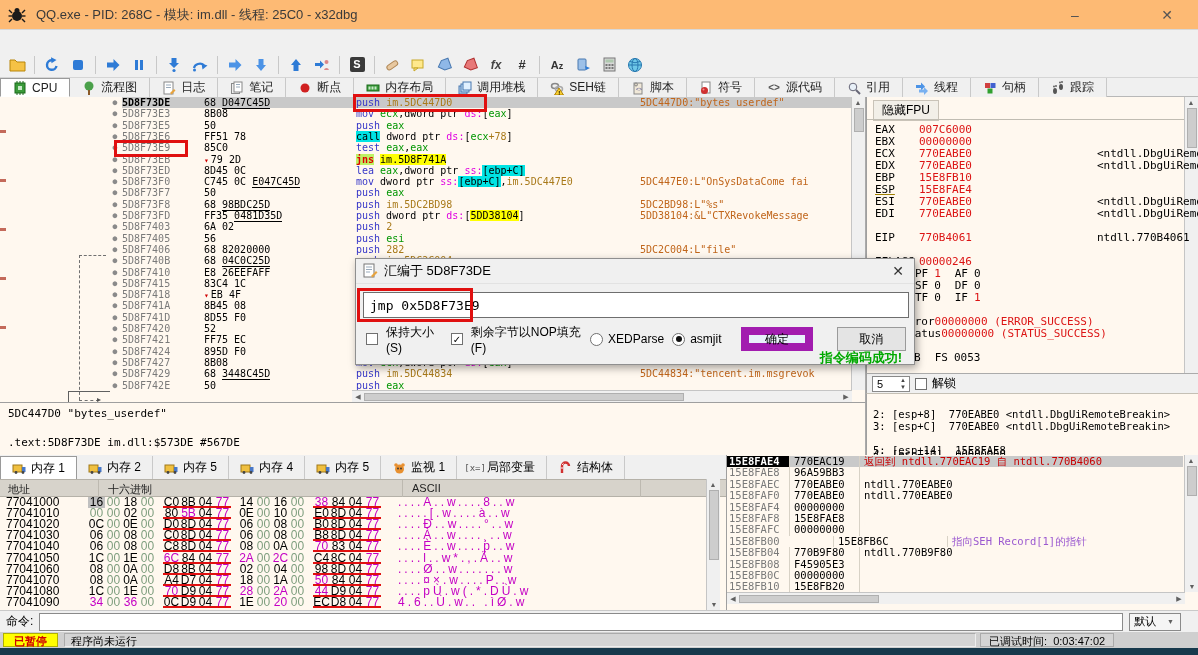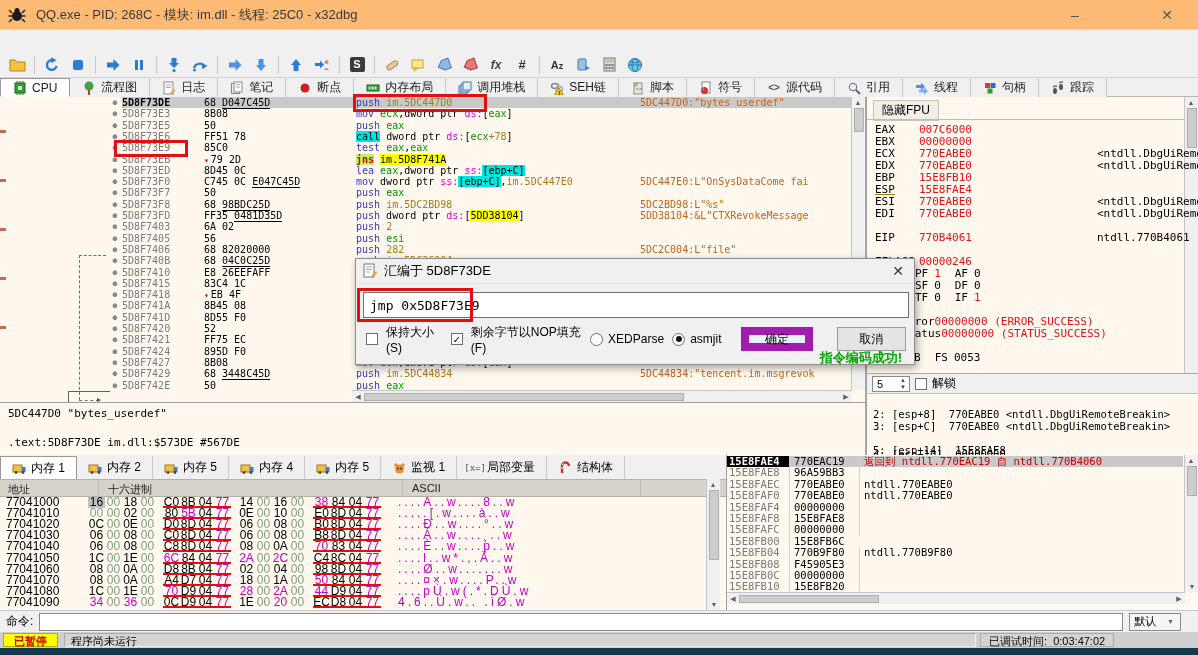--- a/index.html
+++ b/index.html
@@ -666,21 +666,21 @@
 
   <div id="stackpane">
     <div id="srows">
         <div class="srow sel" style="top: 1px;"><span class="saddr">15E8FAE4</span><span class="sval">770EAC19</span><span class="scomm sc-red">返回到 ntdll.770EAC19 自 ntdll.770B4060</span></div>
         <div class="srow" style="top: 12.4px;"><span class="saddr">15E8FAE8</span><span class="sval">96A59BB3</span><span class="scomm "></span></div>
         <div class="srow" style="top: 23.8px;"><span class="saddr">15E8FAEC</span><span class="sval">770EABE0</span><span class="scomm sc-k">ntdll.770EABE0</span></div>
         <div class="srow" style="top: 35.2px;"><span class="saddr">15E8FAF0</span><span class="sval">770EABE0</span><span class="scomm sc-k">ntdll.770EABE0</span></div>
         <div class="srow" style="top: 46.6px;"><span class="saddr">15E8FAF4</span><span class="sval">00000000</span><span class="scomm "></span></div>
         <div class="srow" style="top: 58px;"><span class="saddr">15E8FAF8</span><span class="sval">15E8FAE8</span><span class="scomm "></span></div>
         <div class="srow" style="top: 69.4px;"><span class="saddr">15E8FAFC</span><span class="sval">00000000</span><span class="scomm "></span></div>
-        <div class="srow" style="top: 80.8px;"><span class="saddr">15E8FB00</span><span class="sval">15E8FB6C</span></div>
+        <div class="srow" style="top: 80.8px; gap: 44px;"><span class="saddr">15E8FB00</span><span class="sval">15E8FB6C</span><span class="scomm sc-purple">指向SEH_Record[1]的指针</span></div>
         <div class="srow" style="top: 92.2px;"><span class="saddr">15E8FB04</span><span class="sval">770B9F80</span><span class="scomm sc-k">ntdll.770B9F80</span></div>
         <div class="srow" style="top: 103.6px;"><span class="saddr">15E8FB08</span><span class="sval">F45905E3</span><span class="scomm "></span></div>
         <div class="srow" style="top: 115px;"><span class="saddr">15E8FB0C</span><span class="sval">00000000</span><span class="scomm "></span></div>
         <div class="srow" style="top: 126.4px;"><span class="saddr">15E8FB10</span><span class="sval">15E8FB20</span><span class="scomm "></span></div>
       </div>
     <div class="vscroll" id="stackvscroll">
       <div class="sarrow" style="margin-top:2px;">▲</div>
       <div class="sthumb" style="width:10px;height:30px;margin:2px auto;"></div>
       <div class="sarrow" style="position:absolute;bottom:2px;left:1px;">▼</div>
     </div>

